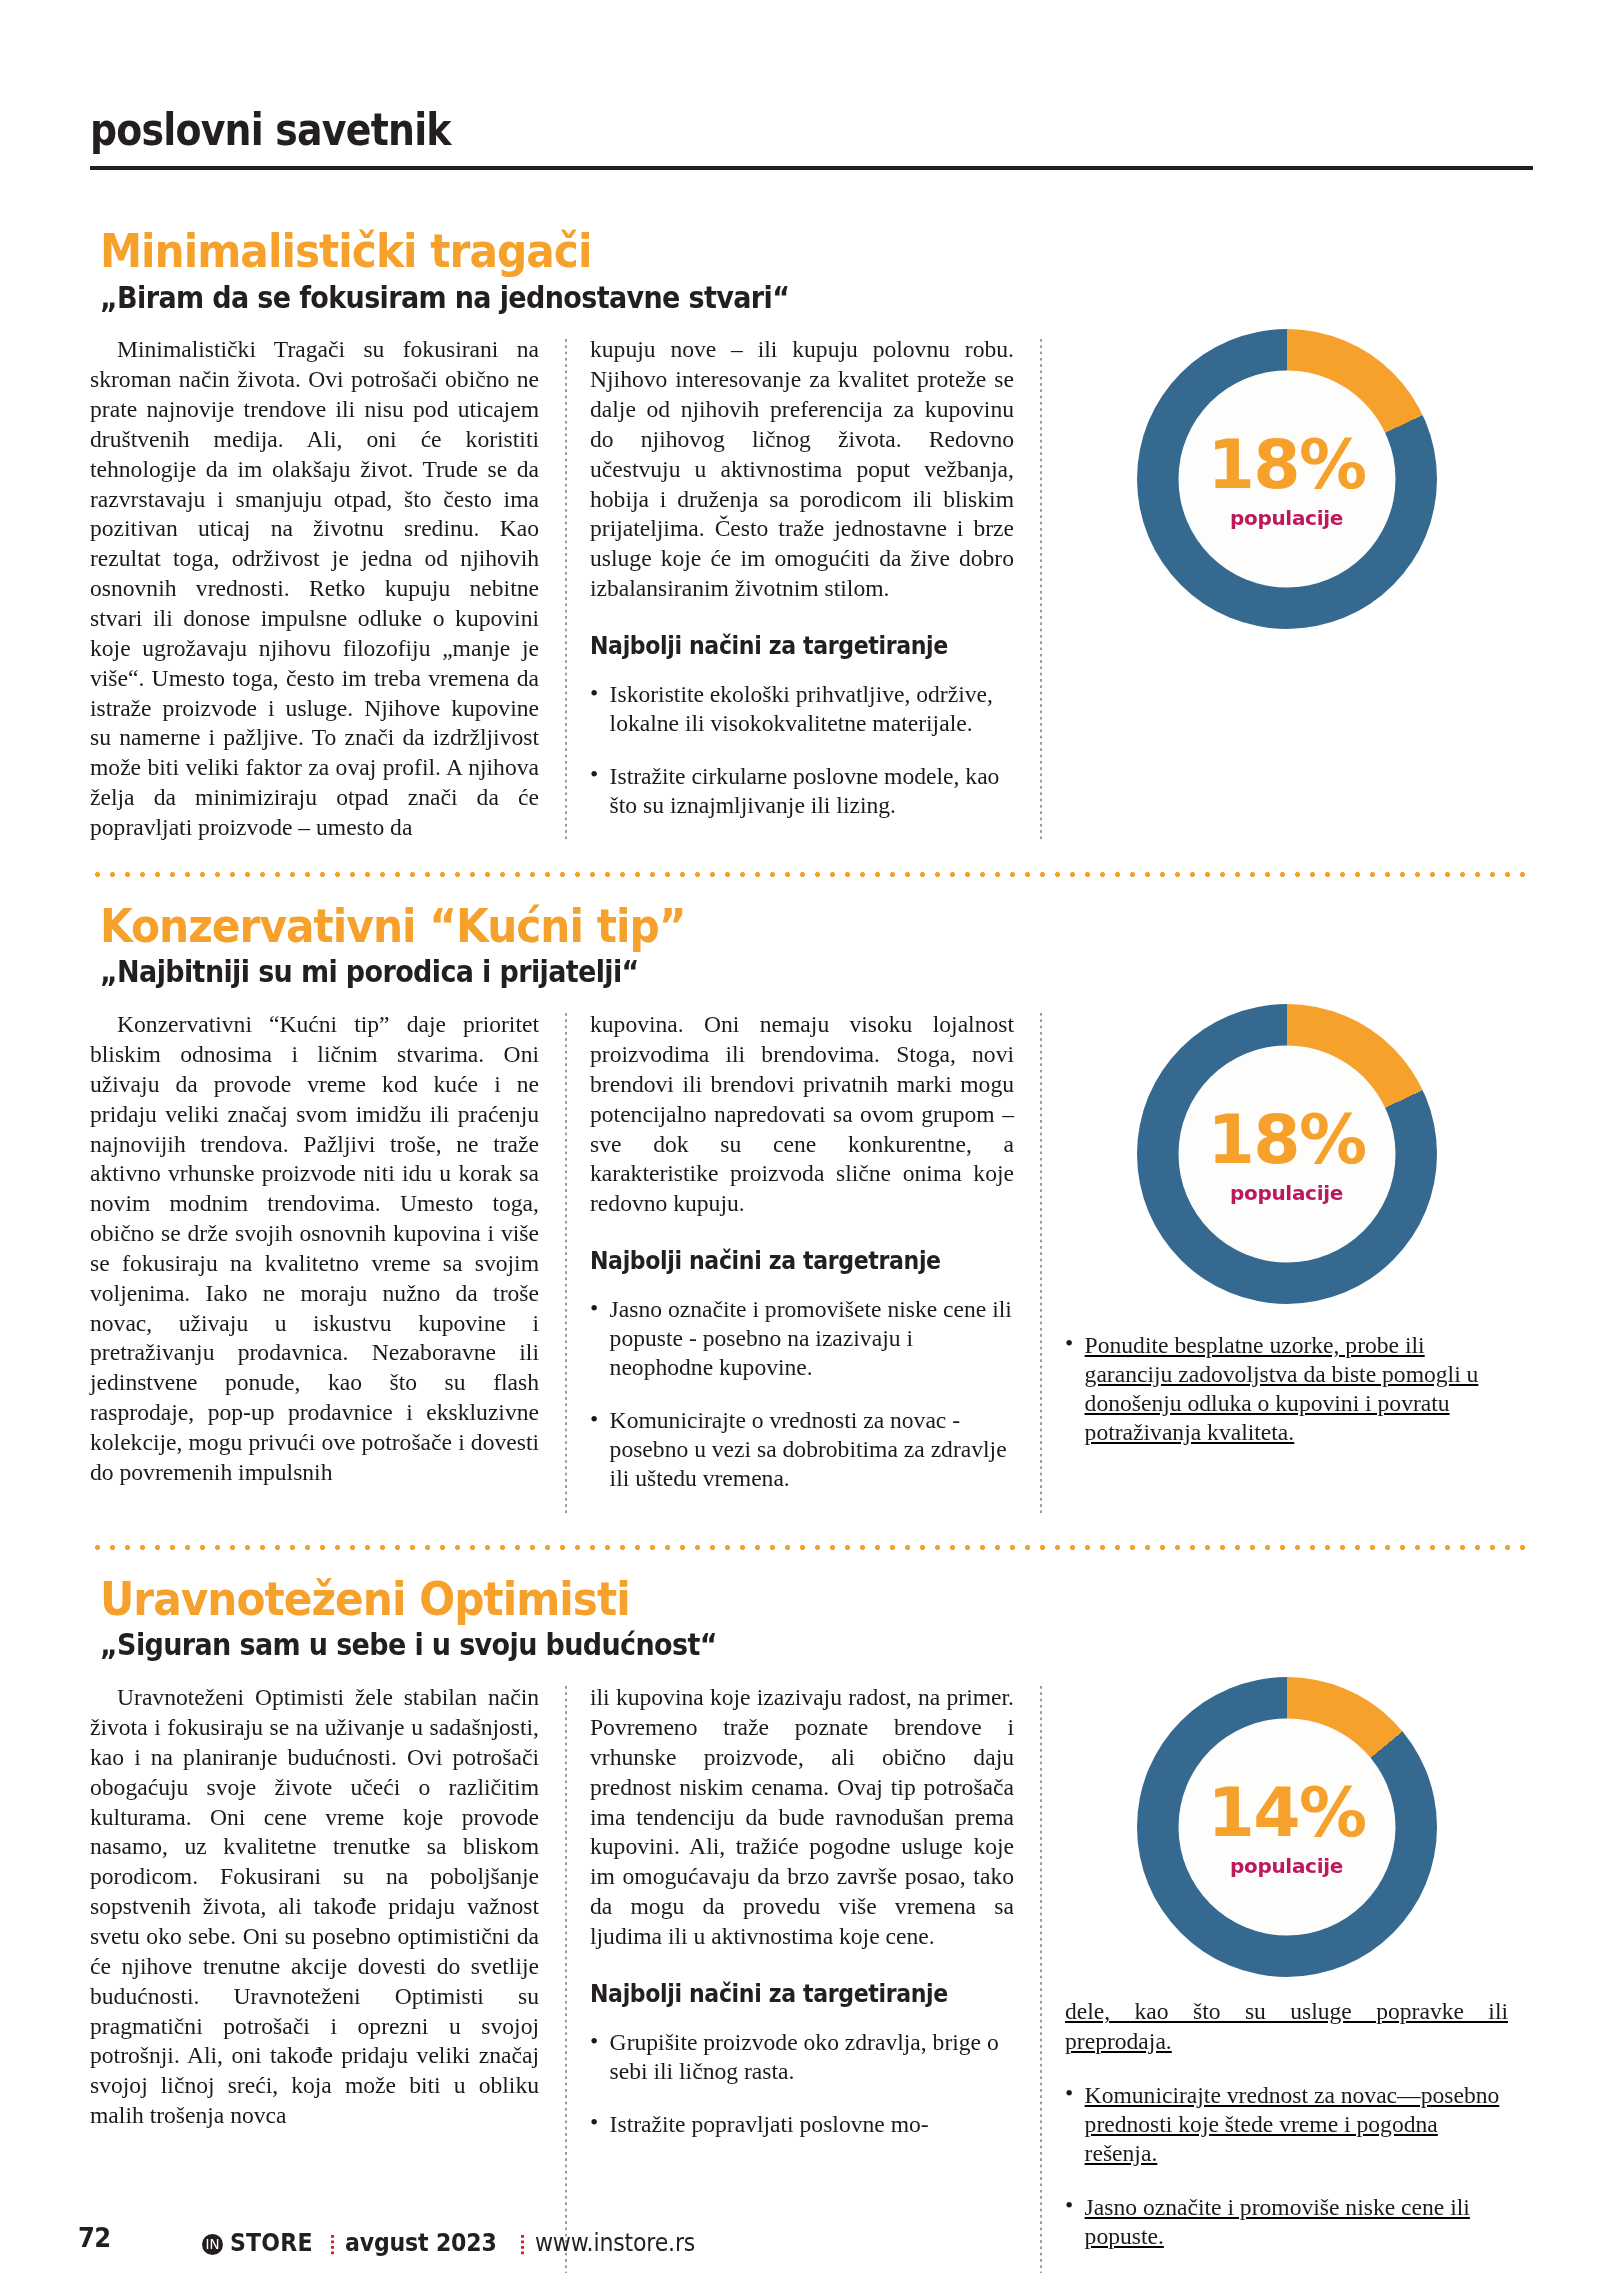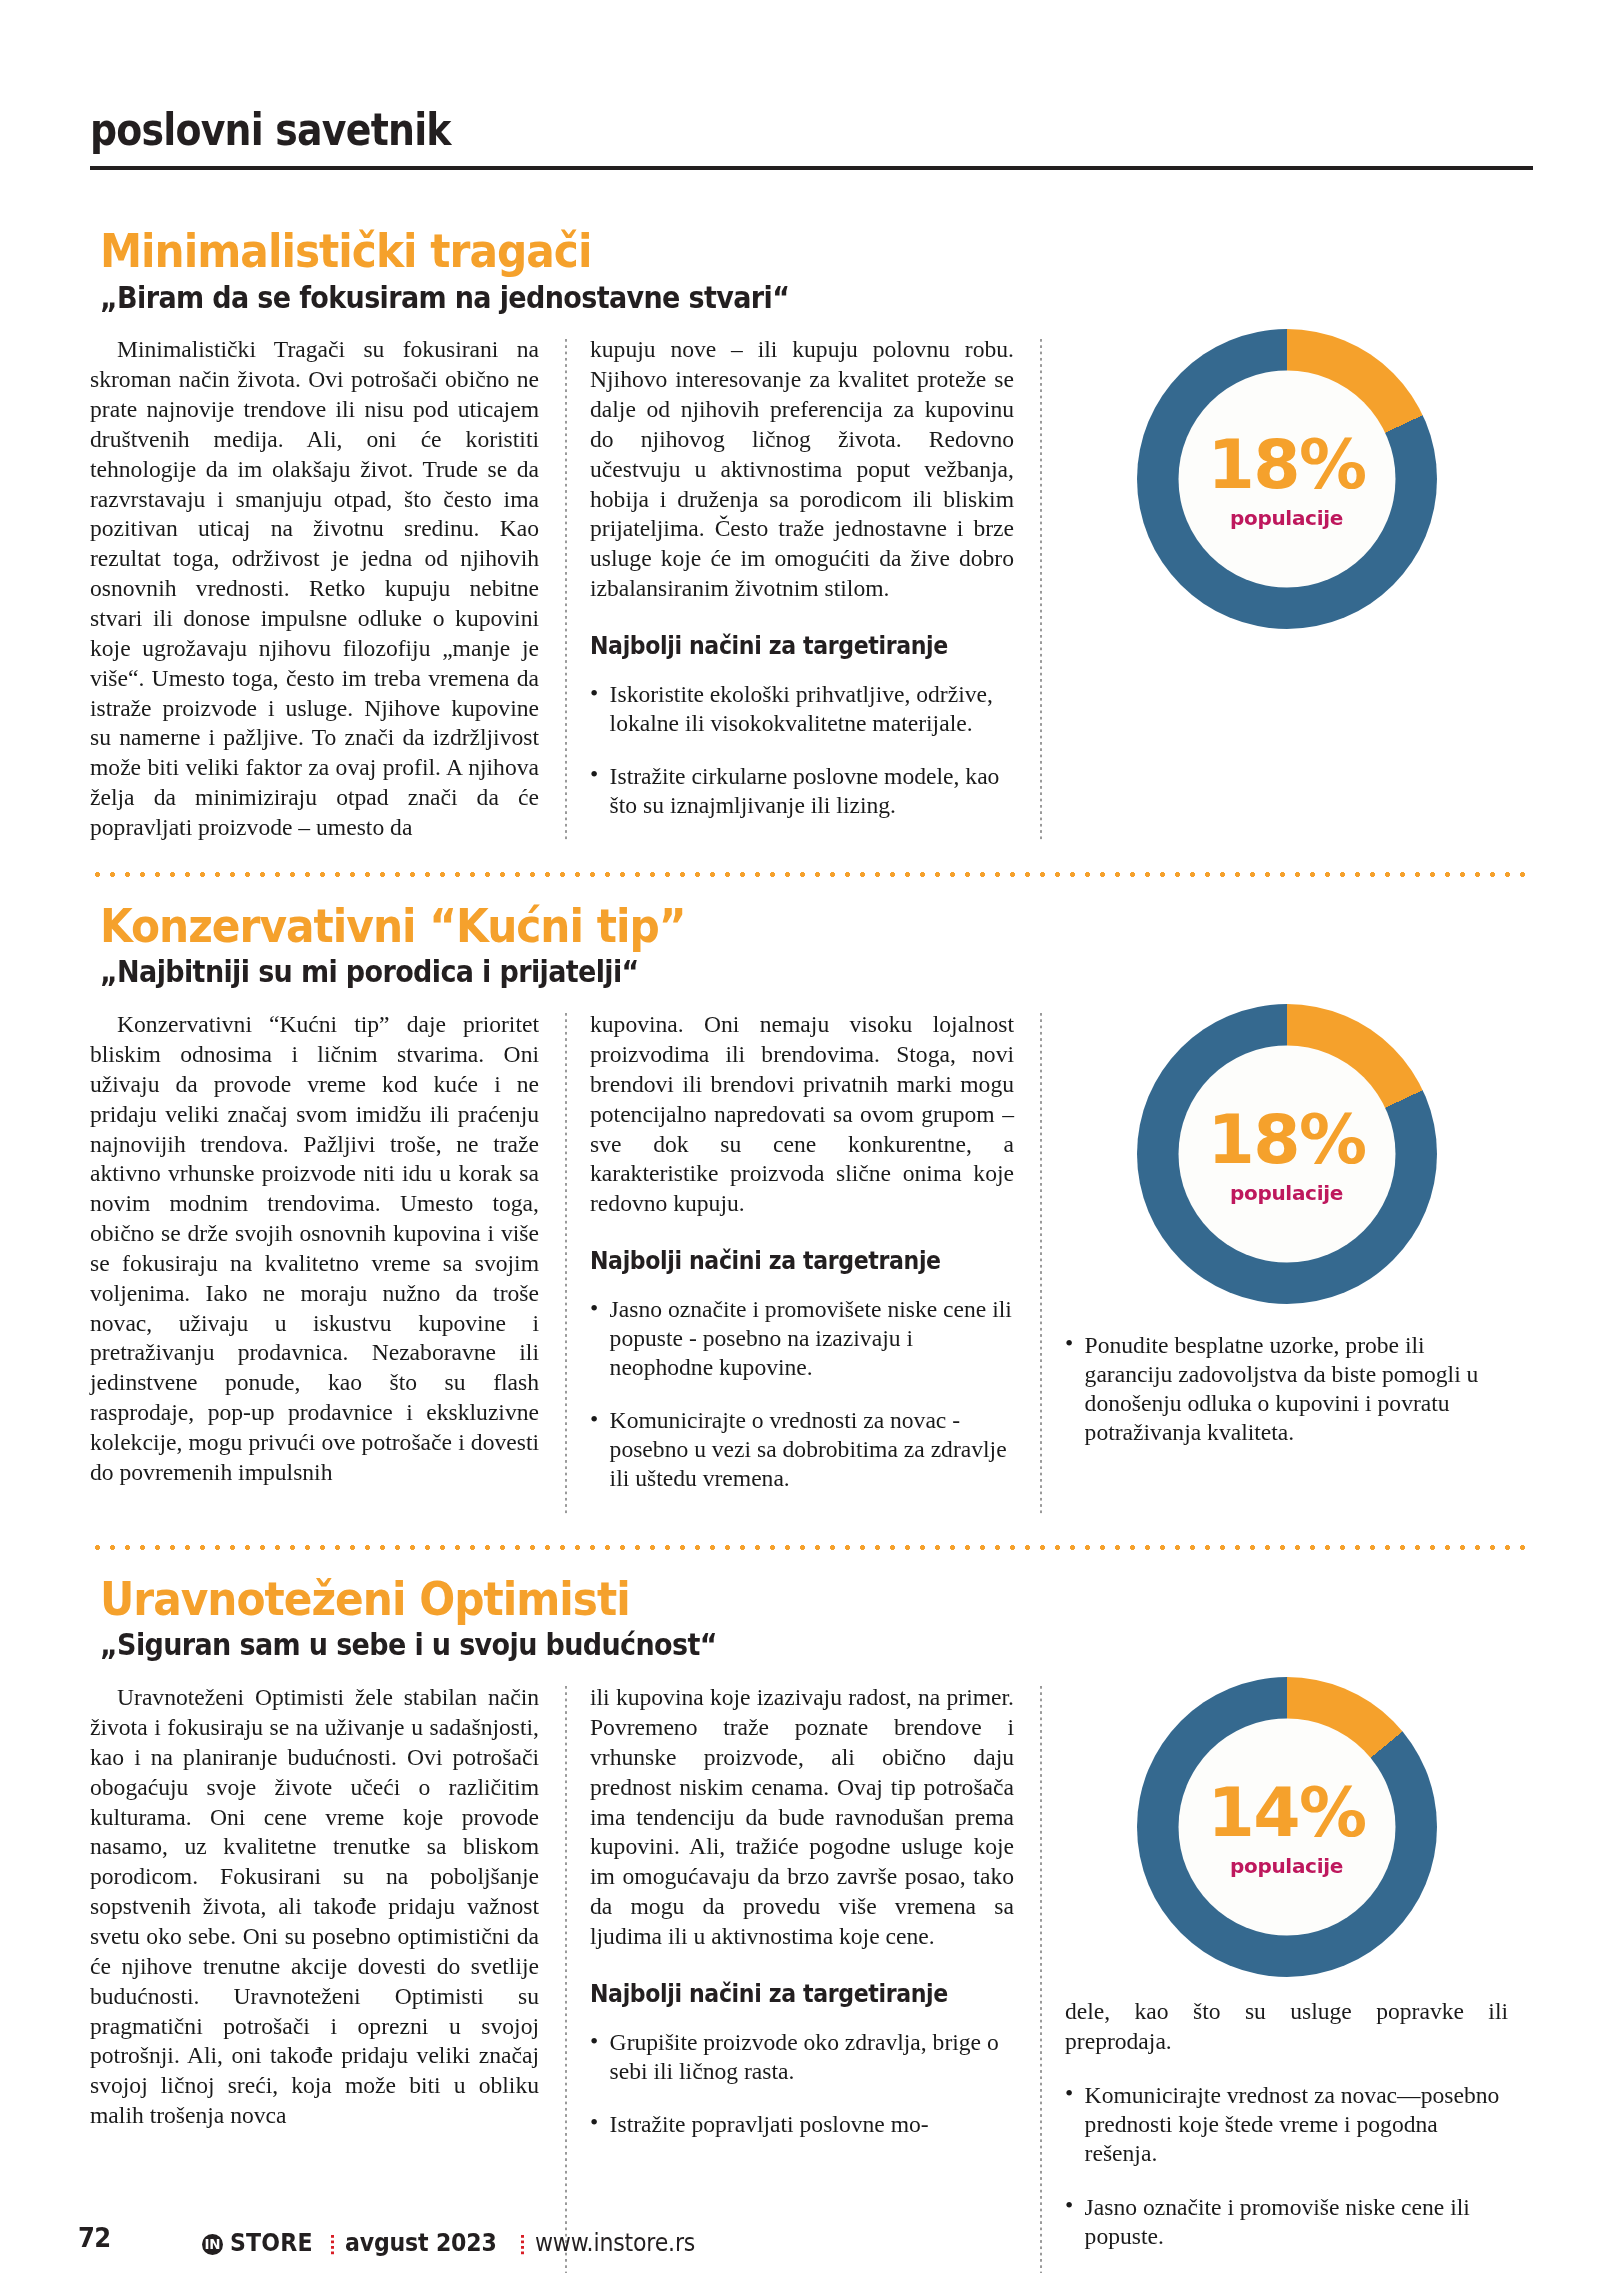--- a/index.html
+++ b/index.html
@@ -137,21 +137,21 @@
   ul.bullets li::before {
     content: "\2022";
     position: absolute;
     left: 0;
     top: -1.6px;
     font-size: 23.6px;
     color: #1a1a1a;
   }
 
   
-  .stat-col { padding-left: 25px; position: relative; }
+  .stat-col { padding-left: 25px; position: relative; text-decoration: underline; }
 
   .donut-wrap {
     display: flex;
     justify-content: center;
     margin-top: -6.3px;
   }
   .donut {
     position: relative;
     width: 300px;
     height: 300px;
@@ -227,21 +227,21 @@
     white-space: nowrap;
   }
   .footer .logo-mark {
     display: inline-flex;
     align-items: center;
     justify-content: center;
     width: 21px; height: 21px;
     border-radius: 50%;
     background: #231f20;
     color: #fff;
-    font-weight: 700;
+    font-weight: 400;
     font-size: 13.4px;
     line-height: 1;
     margin-right: 7px;
     position: relative;
     top: 1.6px;
   }
   .footer .logo-word {
     font-weight: 700;
     font-size: 24px;
     color: #231f20;

